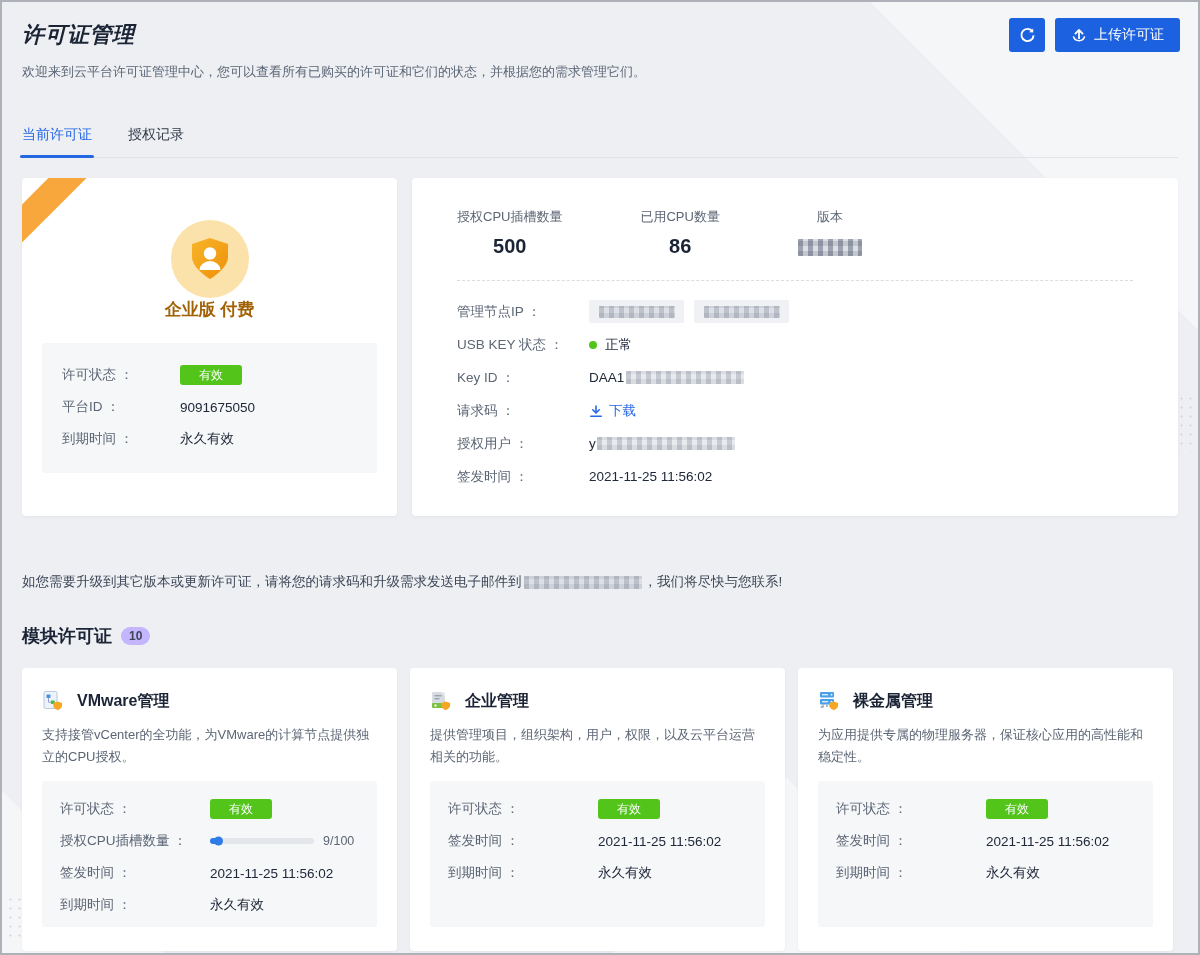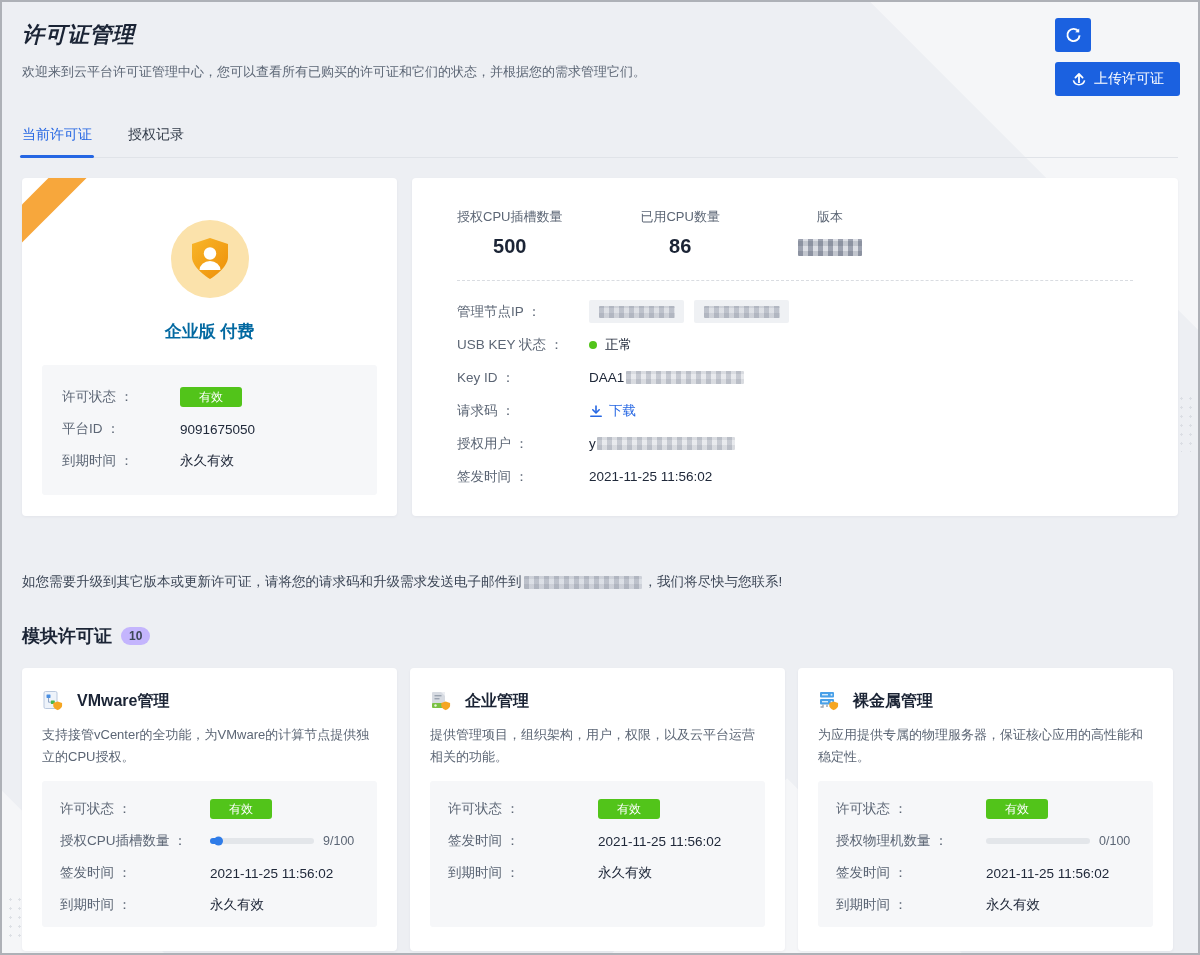--- a/index.html
+++ b/index.html
@@ -19,21 +19,21 @@
              background-size:9px 9px; opacity:.8; }
   .bg-dots.d1 { width:78px; height:58px; right:6px; top:392px; }
   .bg-dots.d2 { width:90px; height:44px; left:4px; bottom:14px; }
 
   .content { position:relative; z-index:1; padding:0 20px; }
 
   
   .page-title { font-size:22px; font-weight:700; color:#1b2435; padding-top:18px; letter-spacing:.5px;font-style:italic; }
   .page-sub { font-size:13px; color:#5c6675; margin-top:13px; }
 
-  .top-actions { position:absolute; top:16px; right:18px; display:flex; gap:10px; z-index:2;flex-direction:column; }
+  .top-actions { position:absolute; top:16px; right:18px; display:flex; gap:10px; z-index:2; }
   .btn { background:#1b61e0; color:#fff; border:none; border-radius:3px; height:34px;
          display:inline-flex; align-items:center; justify-content:center; cursor:pointer;
          font-family:inherit; font-size:14px; }
   .btn.icon-only { width:36px; }
   .btn.upload { padding:0 16px; gap:7px; }
 
   
   .tabs { margin-top:45px; border-bottom:1px solid #e0e3e8; display:flex; gap:36px; }
   .tab { font-size:14px; color:#333c4a; padding-bottom:13px; position:relative; cursor:pointer; }
   .tab.active { color:#2566e3; }
@@ -43,21 +43,21 @@
   
   .main-row { display:flex; gap:15px; margin-top:20px; }
   .card { background:#fff; border-radius:4px; box-shadow:0 1px 3px rgba(30,45,70,.05); }
 
   .summary-card { width:375px; height:338px; position:relative; overflow:hidden; flex:none; }
   .ribbon { position:absolute; left:-34px; top:6px; width:120px; height:27px;
             background:#f7a73c; transform:rotate(-45deg); }
   .avatar-wrap { display:flex; justify-content:center; margin-top:42px; }
   .avatar { width:78px; height:78px; border-radius:50%; background:#fbe2ab;
             display:flex; align-items:center; justify-content:center; }
-  .edition { text-align:center; font-size:17px; font-weight:700; color:#0369a1; margin-top:22px; }
+  .edition { text-align:center; font-size:17px; font-weight:700; color:#a16207; }
   .summary-box { background:#f6f7f9; margin:22px 20px 0 20px; padding:16px 20px 18px 20px; border-radius:3px; }
   .info-row { display:flex; align-items:center; min-height:32px; font-size:13.5px; }
   .info-row .lbl { color:#5c6675; flex:none; }
   .info-row .val { color:#20293a; }
   .summary-box .lbl { width:118px; }
 
   .detail-card { flex:1; height:338px; padding:30px 45px; }
   .stats { display:flex; }
   .stat { text-align:center; margin-right:78px; }
   .stat .s-lbl { font-size:13px; color:#5c6675; }
@@ -347,27 +347,20 @@
           </span>
           <span class="module-title">裸金属管理</span>
         </div>
         <div class="module-desc">为应用提供专属的物理服务器，保证核心应用的高性能和稳定性。</div>
         <div class="module-box">
           <div class="info-row">
             <span class="lbl">许可状态 ：</span>
             <span class="badge-green">有效</span>
           </div>
           <div class="info-row">
-            <span class="lbl">授权物理机数量 ：</span>
-            <span class="bar">
-              <span class="bar-fill zero" style="width: 0%;"></span>
-            </span>
-            <span class="bar-text">0/100</span>
-          </div>
-          <div class="info-row">
             <span class="lbl">签发时间 ：</span>
             <span class="val">2021-11-25 11:56:02</span>
           </div>
           <div class="info-row">
             <span class="lbl">到期时间 ：</span>
             <span class="val">永久有效</span>
           </div>
         </div>
       </div>
 

